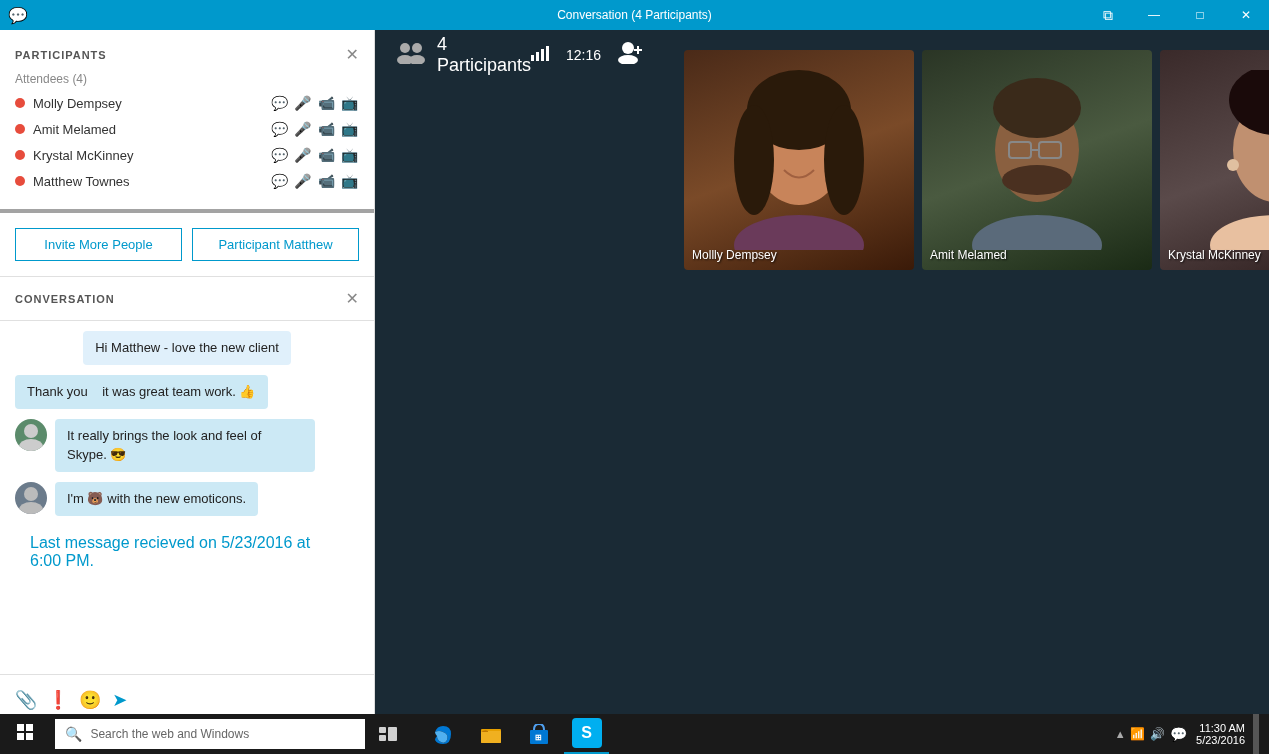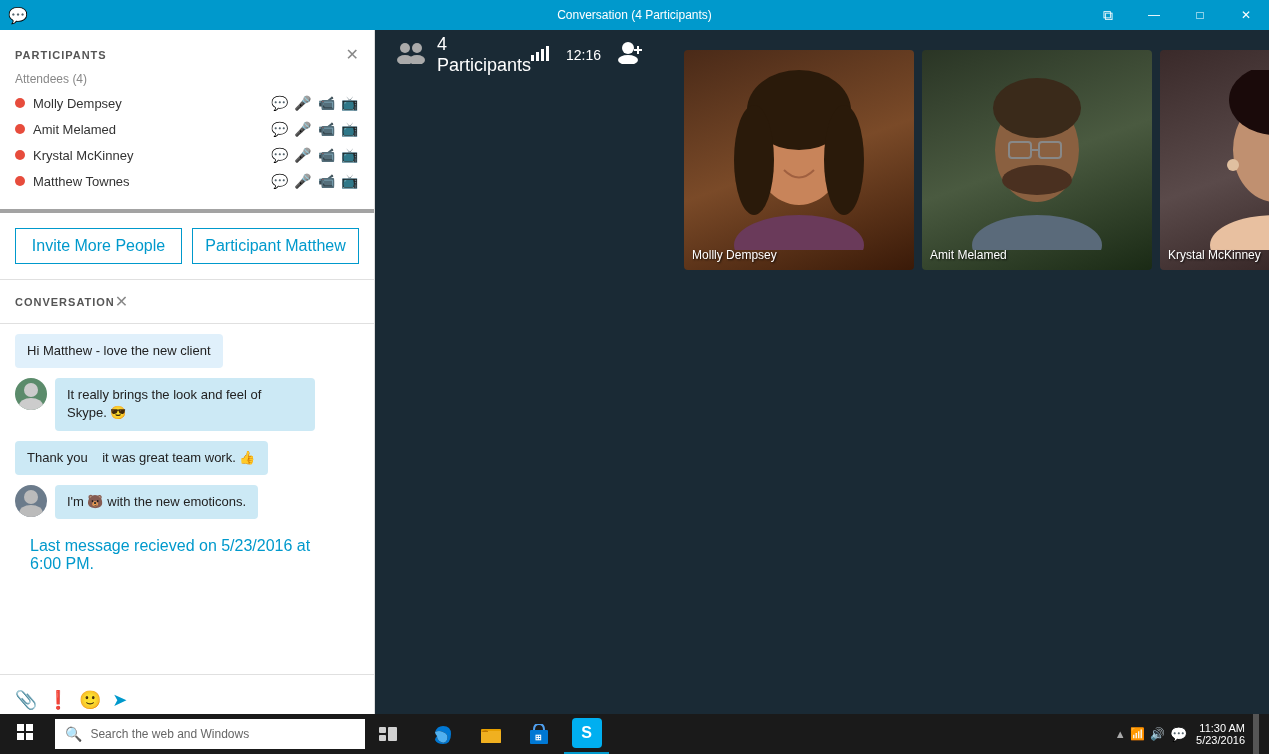--- a/index.html
+++ b/index.html
@@ -60,39 +60,39 @@
     .p-icon { font-size: 14px; color: #0099cc; cursor: pointer; }
     .p-icon.muted { color: #aaa; }
 
     
     #action-buttons {
       display: flex; gap: 10px; padding: 15px;
       background: white; border-bottom: 1px solid #e0e0e0;
     }
     .action-btn {
       flex: 1; padding: 8px 5px; border: 1px solid #0099cc;
-      background: white; color: #0099cc; font-size: 16px; cursor: pointer;
+      background: white; color: #0099cc; font-size: 13px; cursor: pointer;
       text-align: center;
     }
 
     
     #conversation-section {
       background: white; flex: 1; display: flex; flex-direction: column;
       overflow: hidden;
     }
     .conv-header {
-      display: flex; align-items: center;
+      display: flex; justify-content: space-between; align-items: center;
       padding: 12px 15px; border-bottom: 1px solid #e0e0e0;
     }
     .conv-messages {
       flex: 1; overflow-y: auto; padding: 10px 15px;
       display: flex; flex-direction: column; gap: 10px;
     }
     .msg-row { display: flex; align-items: flex-start; gap: 8px; }
-    .msg-row.own { justify-content: flex-start; }
+    .msg-row.own { justify-content: center; }
     .avatar-small {
       width: 32px; height: 32px; border-radius: 50%; background: #bbb;
       flex-shrink: 0; display: flex; align-items: center; justify-content: center;
       font-size: 12px; color: white; overflow: hidden;
     }
     .avatar-krystal { background: #5b8b6b; }
     .avatar-matthew { background: #6b7b8b; }
     .msg-bubble {
       background: #cce9f5; color: #222; font-size: 13px; padding: 8px 12px;
       border-radius: 4px; max-width: 260px; line-height: 1.4;
@@ -299,34 +299,34 @@
       </div>
       <div class="conv-messages">
 
         <div class="msg-row own">
           <div class="msg-bubble own">
             <span>Hi Matthew - love the new client</span>
           </div>
         </div>
 
         <div class="msg-row">
+          <div class="msg-bubble">
+            <span>Thank you &nbsp;&nbsp; it was great team work. 👍</span>
+          </div>
+        </div>
+
+        <div class="msg-row">
           <div class="avatar-small avatar-krystal">
             <svg viewBox="0 0 32 32" width="32" height="32">
               <circle cx="16" cy="12" r="7" fill="#ccc"></circle>
               <ellipse cx="16" cy="28" rx="12" ry="8" fill="#ccc"></ellipse>
             </svg>
           </div>
           <div class="msg-bubble">
             <span>It really brings the look and feel of Skype. 😎</span>
-          </div>
-        </div>
-
-        <div class="msg-row">
-          <div class="msg-bubble">
-            <span>Thank you &nbsp;&nbsp; it was great team work. 👍</span>
           </div>
         </div>
 
         <div class="msg-row">
           <div class="avatar-small avatar-matthew">
             <svg viewBox="0 0 32 32" width="32" height="32">
               <circle cx="16" cy="12" r="7" fill="#bbb"></circle>
               <ellipse cx="16" cy="28" rx="12" ry="8" fill="#bbb"></ellipse>
             </svg>
           </div>

